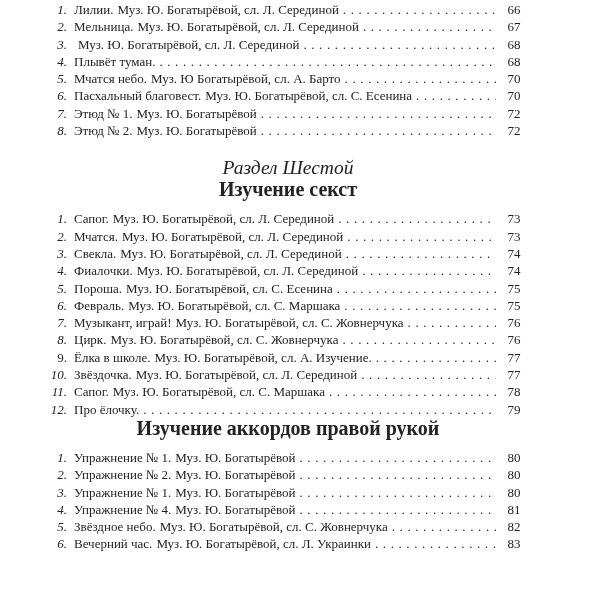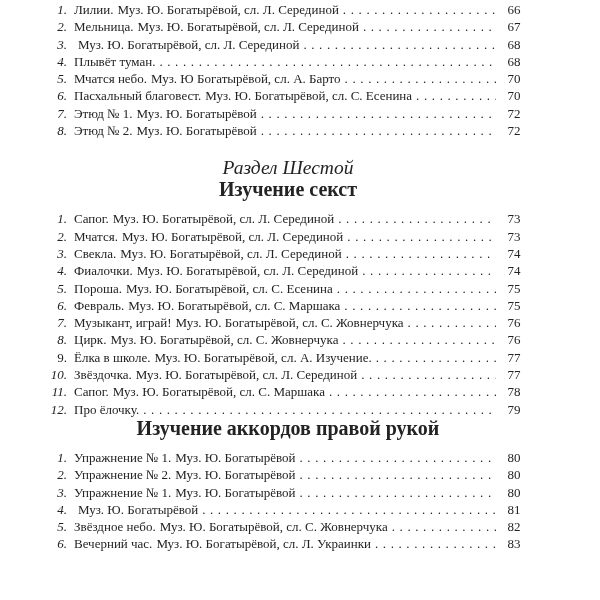--- a/index.html
+++ b/index.html
@@ -230,20 +230,21 @@
       </div>
       <div class="row">
         <span class="num">3.</span>
         <span class="title">Упражнение № 1.</span>
         <span class="credits">Муз. Ю. Богатырёвой</span>
         <span class="dots"></span>
         <span class="page">80</span>
       </div>
       <div class="row">
         <span class="num">4.</span>
+        <span class="title">Упражнение № 4.</span>
         <span class="credits">Муз. Ю. Богатырёвой</span>
         <span class="dots"></span>
         <span class="page">81</span>
       </div>
       <div class="row">
         <span class="num">5.</span>
         <span class="title">Звёздное небо.</span>
         <span class="credits">Муз. Ю. Богатырёвой, сл. С. Жовнерчука</span>
         <span class="dots"></span>
         <span class="page">82</span>

